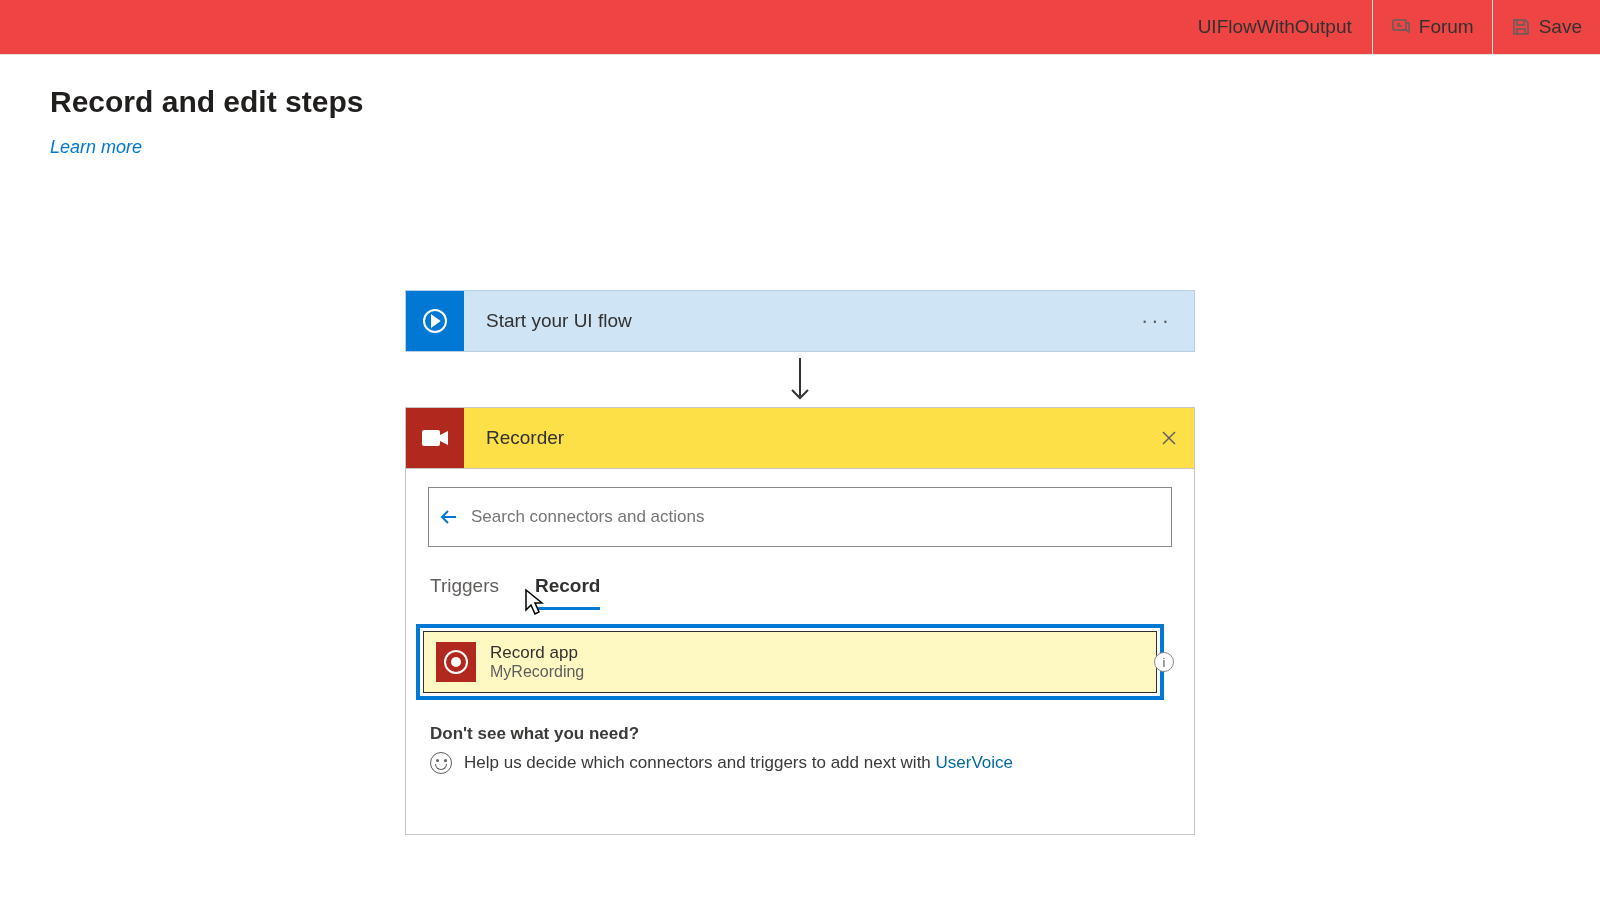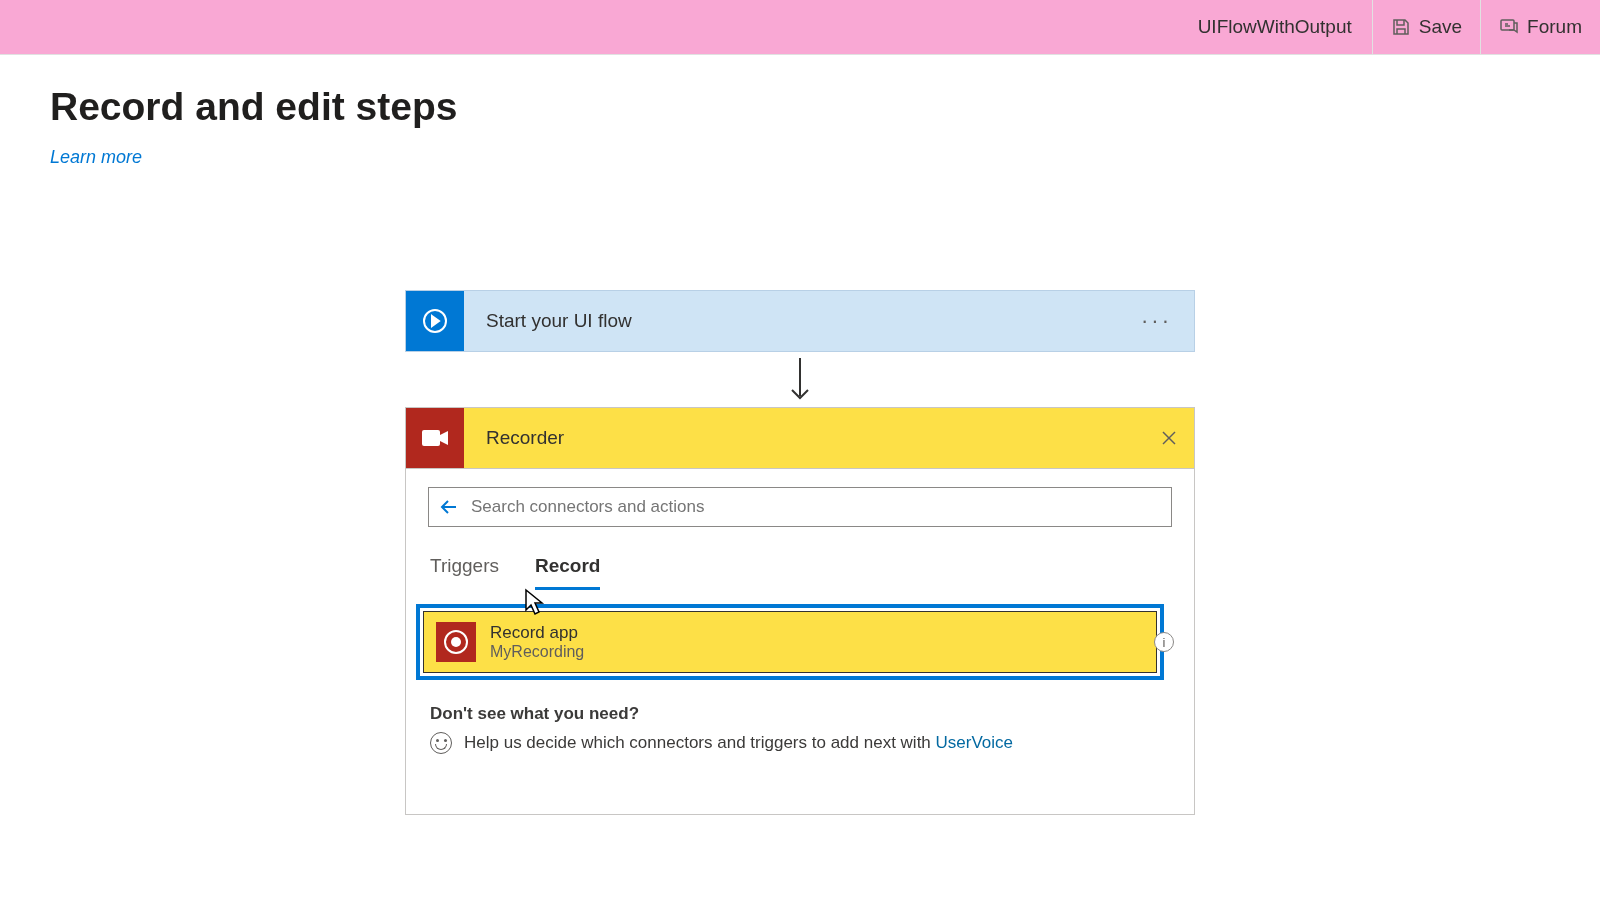--- a/index.html
+++ b/index.html
@@ -1,41 +1,41 @@
 <!DOCTYPE html>
 <html><head>
 <meta charset="utf-8">
 <style>
 * { box-sizing: border-box; margin: 0; padding: 0; }
 body { font-family: "Segoe UI", Arial, sans-serif; background: #fff; width: 1600px; height: 900px; overflow: hidden; position: relative; color: #323130; }
-.topbar { position: absolute; top: 0; left: 0; right: 0; height: 55px; border-bottom: 1px solid #e1e1e1; display: flex; justify-content: flex-end; align-items: center; padding-right: 0; background: #f9a8d4; }
+.topbar { position: absolute; top: 0; left: 0; right: 0; height: 55px; border-bottom: 1px solid #e1e1e1; display: flex; justify-content: flex-end; align-items: center; padding-right: 0; background: #ef4444; }
 .topbar-item { display: flex; align-items: center; gap: 8px; padding: 0 18px; height: 100%; font-size: 19px; color: #323130; border-left: 1px solid #e1e1e1; cursor: pointer; }
 .topbar-title { font-size: 19px; color: #323130; padding: 0 20px; }
 .content { position: absolute; top: 55px; left: 0; right: 0; bottom: 0; padding: 30px 50px; }
-.page-heading { font-size: 39px; font-weight: 600; color: #201f1e; margin-bottom: 18px; }
+.page-heading { font-size: 30px; font-weight: 600; color: #201f1e; margin-bottom: 18px; }
 .page-sub { font-size: 18px; color: #3b3a39; display: flex; gap: 8px; align-items: baseline; }
 .page-sub a { color: #0078d4; text-decoration: none; font-style: italic; }
 .canvas { position: absolute; left: 50%; transform: translateX(-50%); top: 235px; width: 790px; }
 .step-card { display: flex; align-items: center; height: 62px; border: 1px solid #c8c6c4; background: #fff; position: relative; }
 .step-card.start { background: #cfe4f5; border-color: #b8d0e6; }
 .step-icon-box { width: 58px; height: 100%; display: flex; align-items: center; justify-content: center; color: #fff; }
 .step-icon-box.blue { background: #0078d4; }
 .step-icon-box.red { background: #b1281e; }
 .step-title { font-size: 19px; color: #323130; padding-left: 22px; flex: 1; }
 .step-menu { padding: 0 22px; font-size: 22px; color: #605e5c; letter-spacing: 3px; cursor: pointer; }
 .step-close { padding: 0 16px; font-size: 22px; color: #605e5c; cursor: pointer; }
 .arrow-connector { height: 55px; display: flex; align-items: center; justify-content: center; }
 .recorder-body { border: 1px solid #c8c6c4; border-top: none; background: #fff; padding: 18px 22px 60px; }
-.search-row { display: flex; align-items: center; height: 40px; border: 1px solid #8a8886; padding: 0 10px; gap: 12px; }
+.search-row { display: flex; align-items: center; height: 60px; border: 1px solid #8a8886; padding: 0 10px; gap: 12px; }
 .search-row input { border: none; outline: none; flex: 1; font-size: 17px; color: #605e5c; }
 .tabs-row { display: flex; gap: 36px; margin-top: 18px; padding: 0 2px; }
 .tab { font-size: 19px; color: #605e5c; padding: 10px 0; cursor: pointer; border-bottom: 3px solid transparent; }
 .tab.active { color: #323130; font-weight: 600; border-bottom-color: #0078d4; }
 .action-item { margin-top: 14px; border: 4px solid #0078d4; padding: 3px; cursor: pointer; position: relative; margin-left: -12px; margin-right: 8px; }
-.action-inner { border: 1px solid #323130; padding: 10px 12px; display: flex; align-items: center; gap: 14px; background: #fde047; }
+.action-inner { border: 1px solid #323130; padding: 10px 12px; display: flex; align-items: center; gap: 14px; background: #fef9c3; }
 .action-icon { width: 40px; height: 40px; background: #b1281e; display: flex; align-items: center; justify-content: center; }
 .action-labels { display: flex; flex-direction: column; }
 .action-title { font-size: 17px; color: #323130; }
 .action-sub { font-size: 16px; color: #605e5c; }
 .info-badge { position: absolute; right: -14px; top: 50%; transform: translateY(-50%); width: 20px; height: 20px; border: 1px solid #8a8886; border-radius: 50%; background: #fff; display: flex; align-items: center; justify-content: center; font-size: 13px; color: #605e5c; }
 .footer-help { margin-top: 24px; padding: 0 2px; }
 .footer-q { font-size: 17px; color: #3b3a39; font-weight: 600; margin-bottom: 8px; }
 .footer-line { display: flex; align-items: center; gap: 12px; font-size: 17px; color: #3b3a39; }
 .footer-line a { color: #0369a1; text-decoration: none; }
 .smile-icon { width: 22px; height: 22px; border: 1.5px solid #605e5c; border-radius: 50%; position: relative; }
@@ -44,31 +44,31 @@
 .cursor-overlay { position: absolute; left: 524px; top: 588px; pointer-events: none; }
 svg { display: block; }
 </style>
 </head>
 <body>
 
 <div class="topbar">
   <div class="topbar-title">UIFlowWithOutput</div>
   <div class="topbar-item">
     <svg width="20" height="20" viewBox="0 0 20 20" fill="none" stroke="#605e5c" stroke-width="1.5">
+        <rect x="2" y="3" width="13" height="10" rx="1"></rect>
+        <path d="M6 7h3M6 9h5M15 6h3v9l-3-2h-5"></path>
+      </svg>
+    <span>Forum</span>
+  </div>
+  <div class="topbar-item">
+    <svg width="20" height="20" viewBox="0 0 20 20" fill="none" stroke="#605e5c" stroke-width="1.5">
         <path d="M3 3h11l3 3v11H3z"></path>
         <path d="M6 3v5h7V3M6 17v-5h8v5"></path>
       </svg>
     <span>Save</span>
-  </div>
-  <div class="topbar-item">
-    <svg width="20" height="20" viewBox="0 0 20 20" fill="none" stroke="#605e5c" stroke-width="1.5">
-        <rect x="2" y="3" width="13" height="10" rx="1"></rect>
-        <path d="M6 7h3M6 9h5M15 6h3v9l-3-2h-5"></path>
-      </svg>
-    <span>Forum</span>
   </div>
 </div>
 
 <div class="content">
   <h1 class="page-heading">Record and edit steps</h1>
   <div class="page-sub">
     <a href="#">Learn more</a>
   </div>
 
   <div class="canvas">

